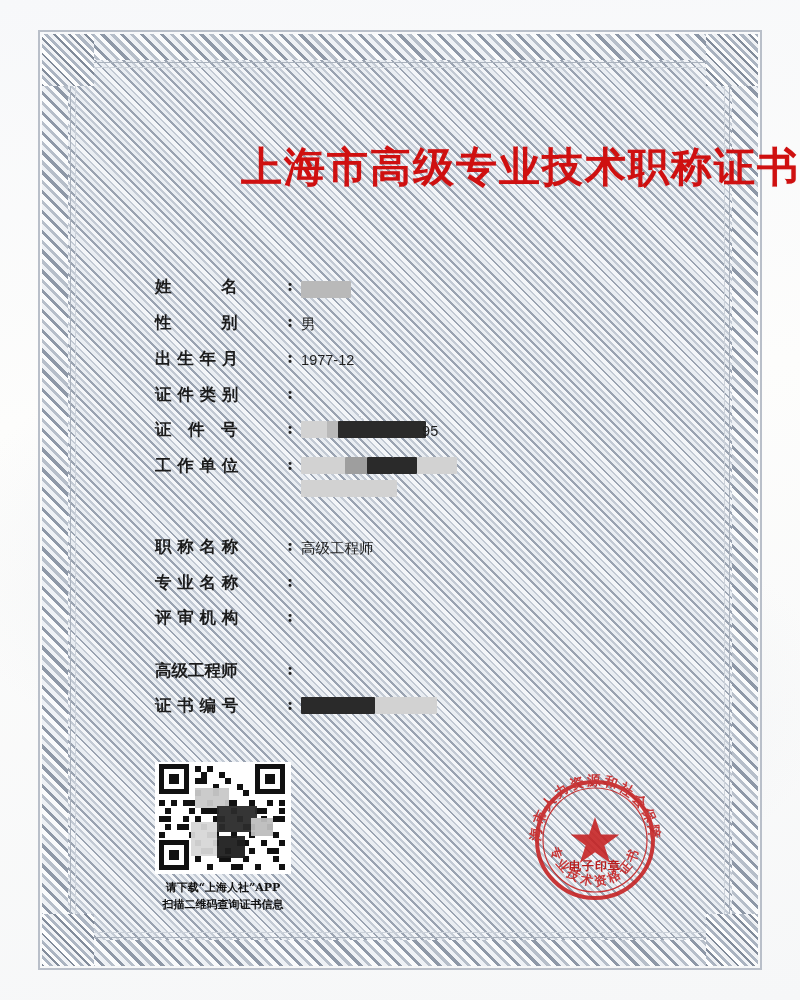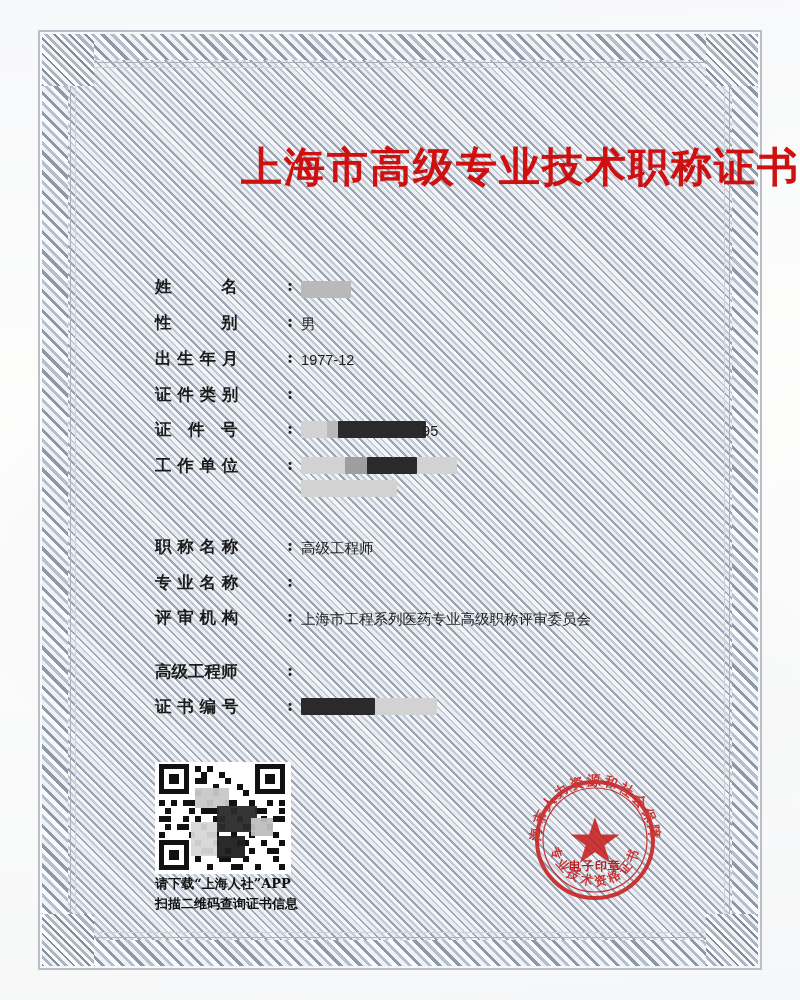--- a/index.html
+++ b/index.html
@@ -174,23 +174,23 @@
     top: 762px;
     width: 136px;
   }
   .qr {
     width: 136px; height: 112px;
     position: relative;
     background: #ffffff;
     overflow: hidden;
   }
   .qr-caption {
-    margin-top: 0;
-    font-family: "DejaVu Serif", "Liberation Serif", serif;
-    font-size: 13px;
+    margin-top: 6px;
+    font-family: "DejaVu Serif", "Liberation Serif", serif;
+    font-size: 11px;
     color: #111;
     line-height: 1.5;
     text-align: center;
     font-weight: bold;
     white-space: nowrap;
   }
 
   
   .seal {
     position: absolute;
@@ -315,21 +315,20 @@
     </div>
 
     <div class="row">
       <div class="label">专 业 名 称</div>
       <div class="colon">:</div>
     </div>
 
     <div class="row">
       <div class="label">评 审 机 构</div>
       <div class="colon">:</div>
-      <div class="value" style="max-width:300px">上海市工程系列医药专业高级职称评审委员会</div>
     </div>
 
     <div class="group-gap-sm"></div>
 
     <div class="row">
       <div class="label">高级工程师</div>
       <div class="colon">:</div>
     </div>
 
     <div class="row">

